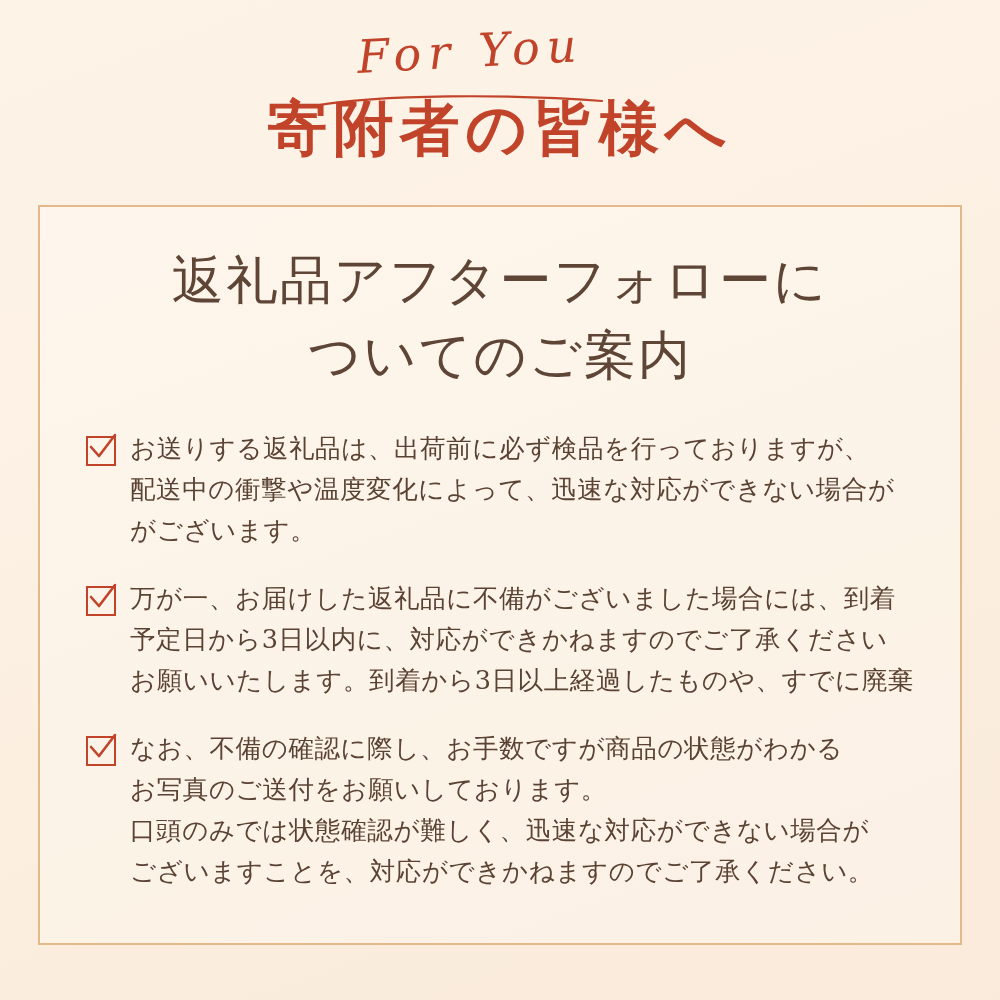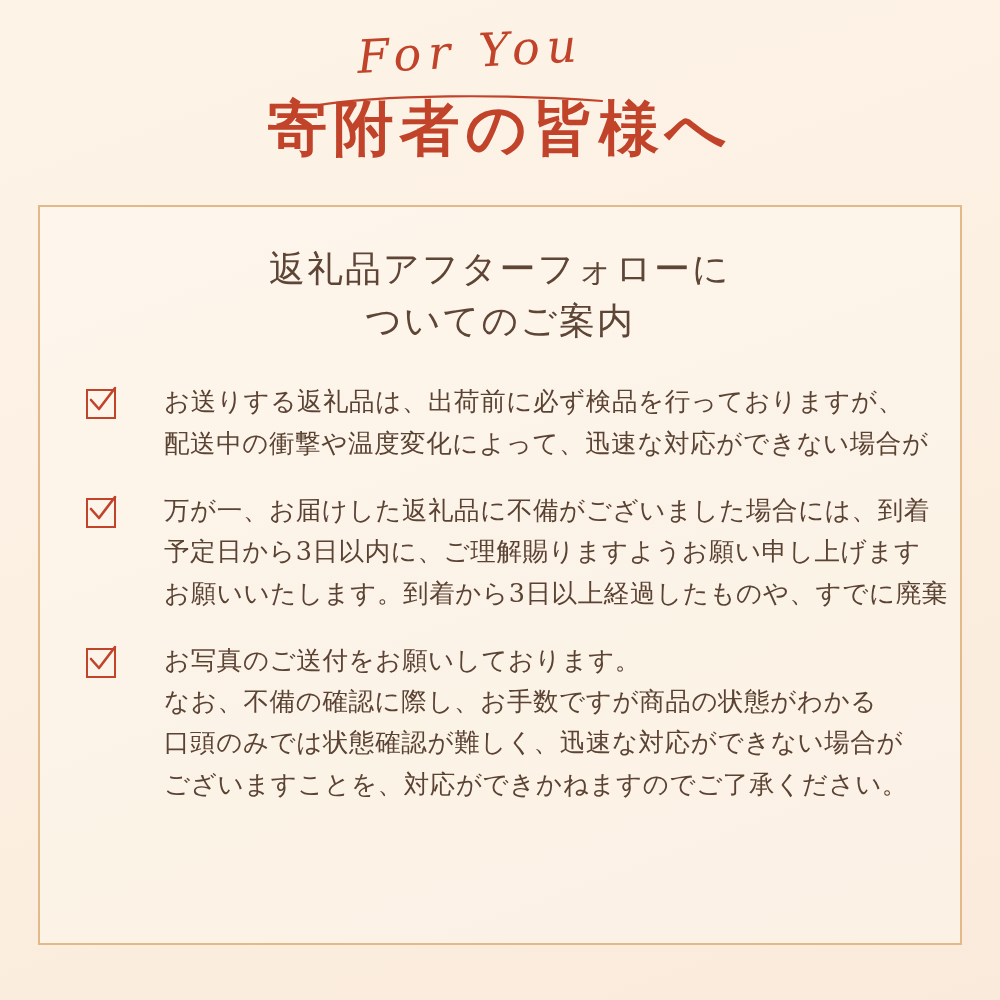--- a/index.html
+++ b/index.html
@@ -62,21 +62,21 @@
     top: 205px;
     width: 924px;
     height: 740px;
     border: 2px solid #e3b98a;
     box-sizing: border-box;
     background: rgba(255, 252, 246, 0.35);
   }
   .panel-title {
     text-align: center;
     color: #5e4536;
-    font-size: 36px;
+    font-size: 52px;
     line-height: 1.45;
     letter-spacing: 2px;
     margin-top: 36px;
     font-family: "DejaVu Serif", "Liberation Serif", serif;
   }
   .panel-title .l2 {
     display: block;
   }
 
   
@@ -101,21 +101,20 @@
     position: absolute;
     left: -3px;
     top: -8px;
   }
   .item-text {
     color: #5b4334;
     font-size: 25.5px;
     line-height: 1.62;
     letter-spacing: 0.6px;
     font-family: "DejaVu Serif", "Liberation Serif", serif;
-    margin-left: 34px;
   }
   .item-text .line {
     display: block;
     white-space: nowrap;
   }
 </style>
 </head>
 <body>
 
 <div class="page">
@@ -138,45 +137,46 @@
 
       <div class="item">
         <span class="check">
           <svg width="34" height="34" viewBox="0 0 34 34" xmlns="http://www.w3.org/2000/svg">
             <path d="M6 17 L14 26 L30 5" stroke="#c0432a" stroke-width="2.6" fill="none" stroke-linecap="round" stroke-linejoin="round"></path>
           </svg>
         </span>
         <span class="item-text">
           <span class="line">お送りする返礼品は、出荷前に必ず検品を行っておりますが、</span>
           <span class="line">配送中の衝撃や温度変化によって、迅速な対応ができない場合が</span>
+          <span class="line">がございます。</span>
         </span>
       </div>
 
       <div class="item">
         <span class="check">
           <svg width="34" height="34" viewBox="0 0 34 34" xmlns="http://www.w3.org/2000/svg">
             <path d="M6 17 L14 26 L30 5" stroke="#c0432a" stroke-width="2.6" fill="none" stroke-linecap="round" stroke-linejoin="round"></path>
           </svg>
         </span>
         <span class="item-text">
           <span class="line">万が一、お届けした返礼品に不備がございました場合には、到着</span>
-          <span class="line">予定日から3日以内に、ご理解賜りますようお願い申し上げます</span>
+          <span class="line">予定日から3日以内に、対応ができかねますのでご了承ください</span>
           <span class="line">お願いいたします。到着から3日以上経過したものや、すでに廃棄</span>
         </span>
       </div>
 
       <div class="item">
         <span class="check">
           <svg width="34" height="34" viewBox="0 0 34 34" xmlns="http://www.w3.org/2000/svg">
             <path d="M6 17 L14 26 L30 5" stroke="#c0432a" stroke-width="2.6" fill="none" stroke-linecap="round" stroke-linejoin="round"></path>
           </svg>
         </span>
         <span class="item-text">
+          <span class="line">なお、不備の確認に際し、お手数ですが商品の状態がわかる</span>
           <span class="line">お写真のご送付をお願いしております。</span>
-          <span class="line">なお、不備の確認に際し、お手数ですが商品の状態がわかる</span>
           <span class="line">口頭のみでは状態確認が難しく、迅速な対応ができない場合が</span>
           <span class="line">ございますことを、対応ができかねますのでご了承ください。</span>
         </span>
       </div>
 
     </div>
   </div>
 
 </div>
 

